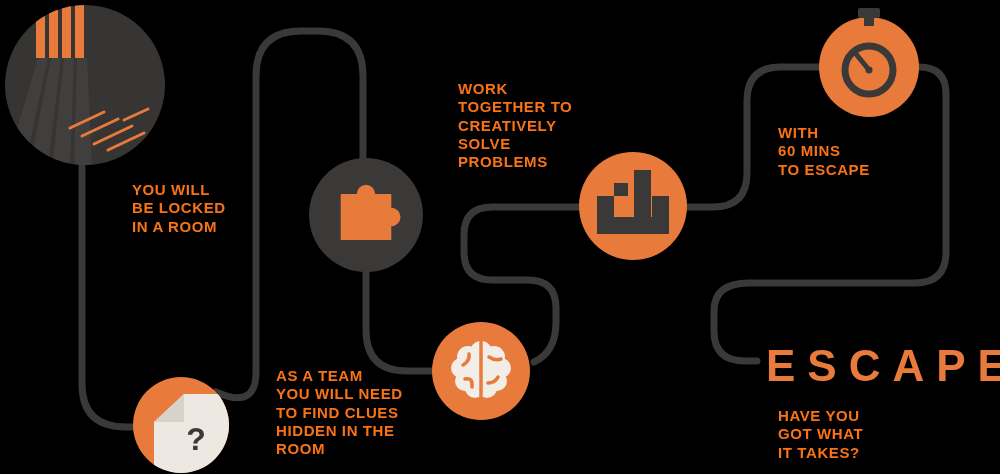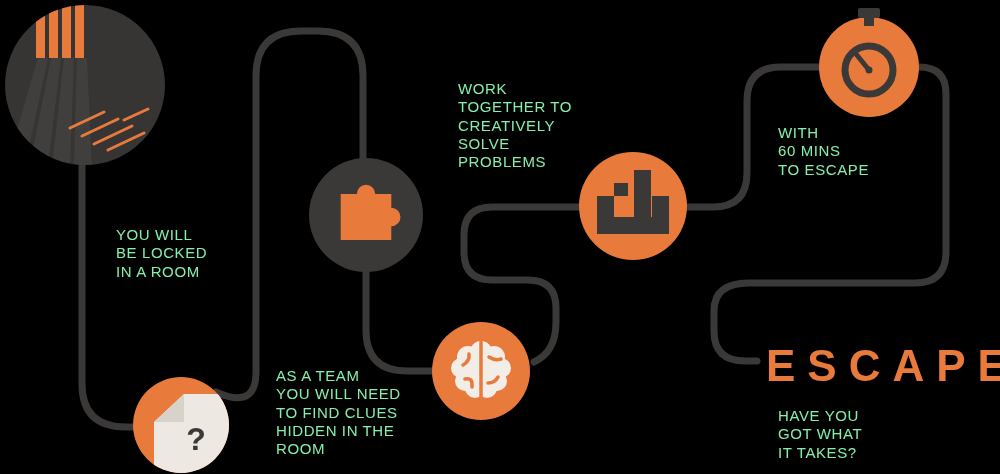--- a/index.html
+++ b/index.html
@@ -7,29 +7,29 @@
     width:1000px;height:474px;
     background:#000000;
     font-family:"Liberation Sans", sans-serif;
     position:relative;
     overflow:hidden;
   }
   .stage{position:absolute;inset:0;width:1000px;height:474px;}
   svg.art{position:absolute;left:0;top:0;}
   .label{
     position:absolute;
-    color:#86efac;
-    font-weight:400;
+    color:#f97316;
+    font-weight:700;
     font-size:15px;
     line-height:1.22;
     letter-spacing:0.6px;
     white-space:pre-line;
     text-transform:uppercase;
   }
-  .label-locked{left:116px;top:181px;margin-top:45px;}
+  .label-locked{left:132px;top:181px;}
   .label-work{left:458px;top:80px;}
   .label-mins{left:778px;top:124px;}
   .label-team{left:276px;top:367px;}
   .label-tagline{left:778px;top:407px;}
   .escape-title{
     position:absolute;
     left:766px;top:341px;
     color:#E87A3C;
     font-weight:700;
     font-size:44px;

